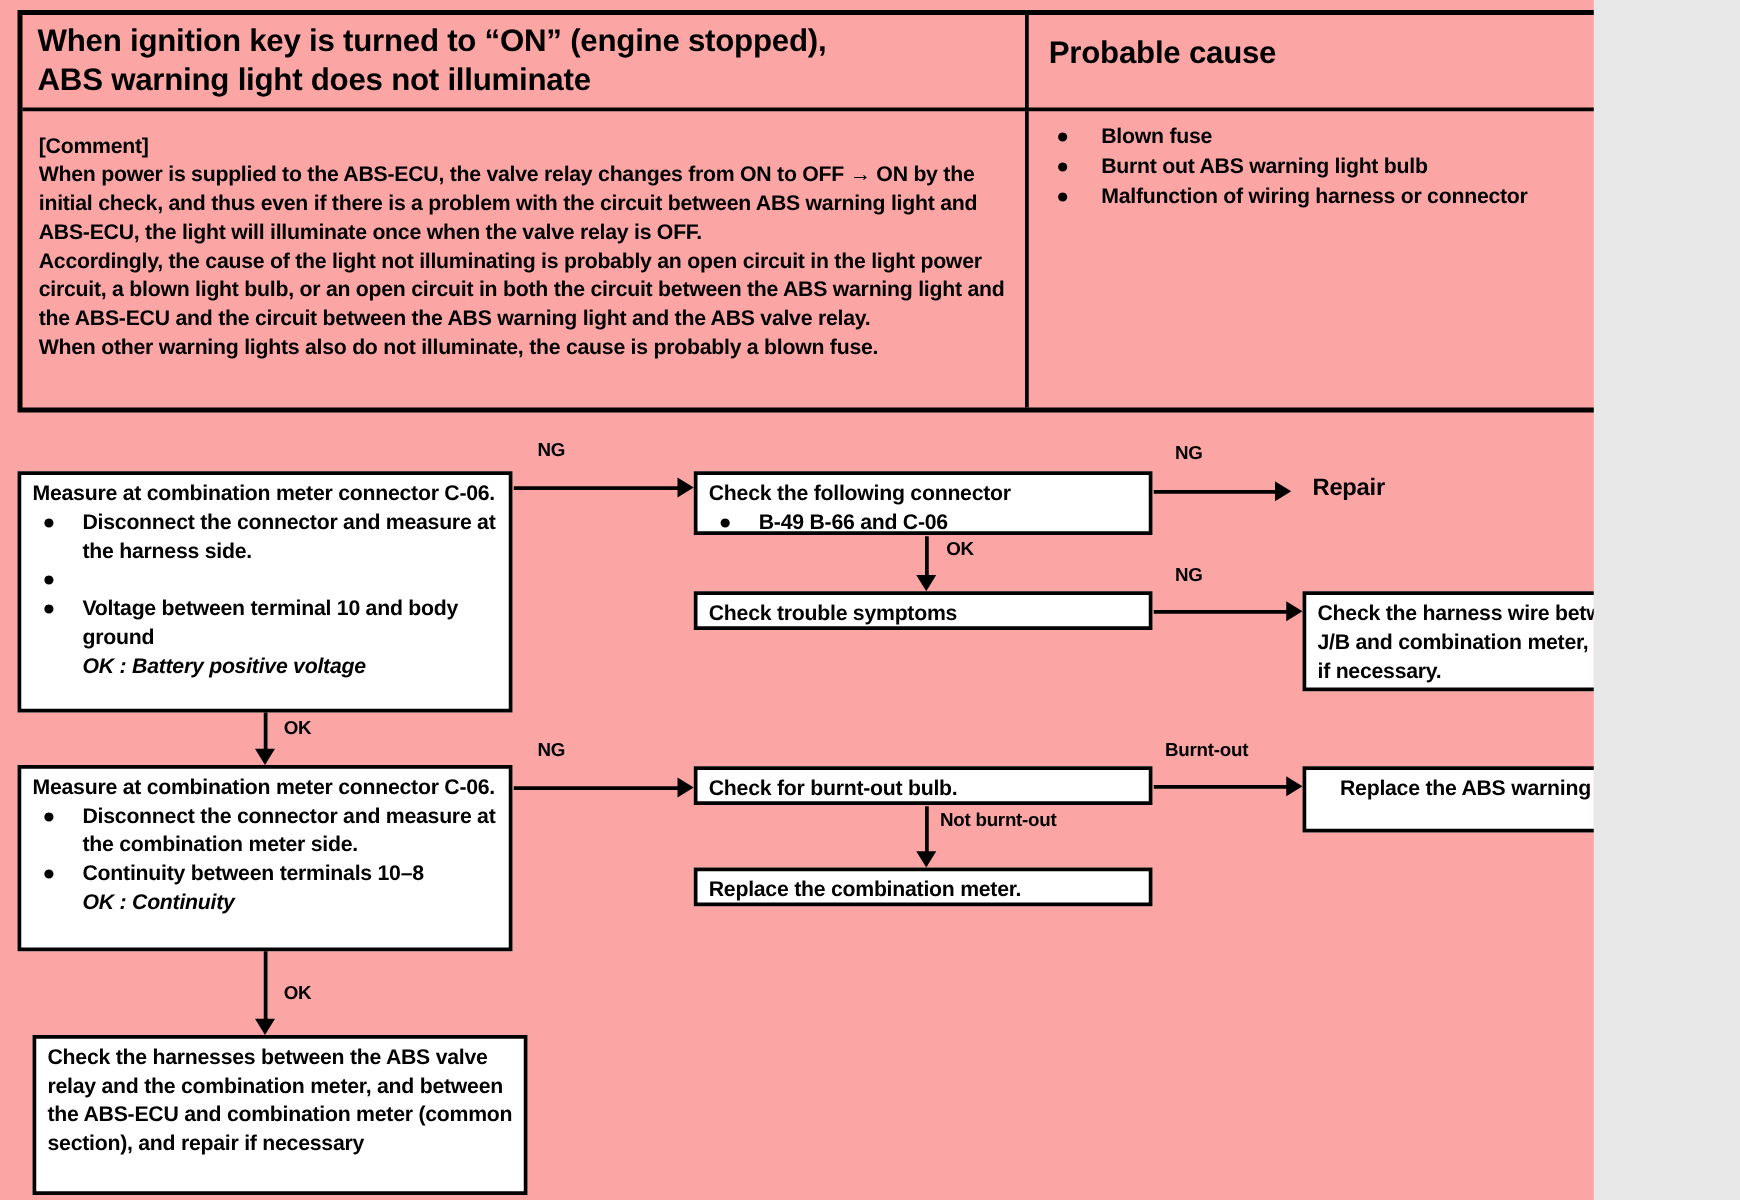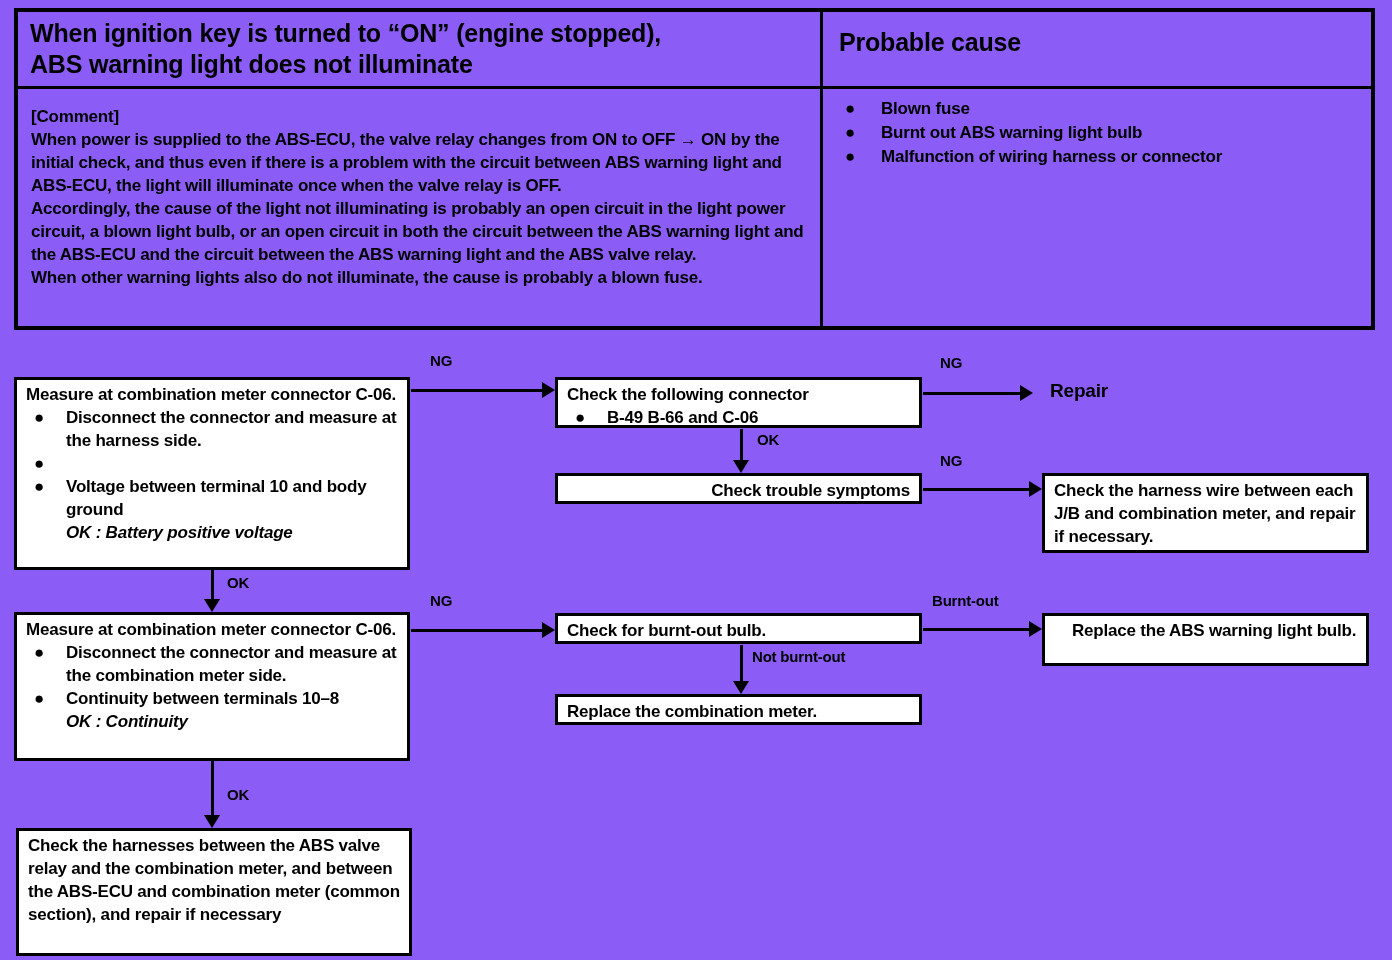--- a/index.html
+++ b/index.html
@@ -1,20 +1,20 @@
 <!DOCTYPE html>
 <html><head>
 <meta charset="utf-8">
 <style>
   html, body { margin: 0; padding: 0; background: #e8e8e8; }
   .page {
     position: relative;
-    width: 1392px;
+    width: 1275px;
     height: 960px;
-    background: #8b5cf6;
+    background: #fca5a5;
     color: #000000;
     font-family: "Liberation Sans", sans-serif;
     overflow: hidden;
     letter-spacing: -0.2px;
   }
 
   
   .dtable {
     position: absolute;
     left: 14px; top: 8px;
@@ -153,21 +153,21 @@
   </div>
 
   <div class="fbox" style="left:555px; top:377px; width:367px; height:51px;">
     <div>Check the following connector</div>
     <div class="li">
       <span class="marker">●</span>
       <span class="txt">B-49 B-66 and C-06</span>
     </div>
   </div>
 
-  <div class="fbox" style="left:555px; top:473px; width:367px; height:31px;text-align:right;">Check trouble symptoms</div>
+  <div class="fbox" style="left:555px; top:473px; width:367px; height:31px;">Check trouble symptoms</div>
 
   <div class="fbox" style="left:1042px; top:473px; width:327px; height:80px;">Check the harness wire between each J/B and combination meter, and repair if necessary.</div>
 
   <div class="fbox" style="left:14px; top:612px; width:396px; height:149px;">
     <div>Measure at combination meter connector C-06.</div>
     <div class="li">
       <span class="marker">●</span>
       <span class="txt">Disconnect the connector and measure at the combination meter side.</span>
     </div>
     <div class="li">
@@ -179,21 +179,21 @@
       <span>: Continuity</span>
     </div>
   </div>
 
   <div class="fbox" style="left:555px; top:613px; width:367px; height:31px;">Check for burnt-out bulb.</div>
 
   <div class="fbox" style="left:1042px; top:613px; width:327px; height:53px;padding-left:27px;">Replace the ABS warning light bulb.</div>
 
   <div class="fbox" style="left:555px; top:694px; width:367px; height:31px;">Replace the combination meter.</div>
 
-  <div class="fbox" style="left:16px; top:828px; width:396px; height:128px;">Check the harnesses between the ABS valve relay and the combination meter, and between the ABS-ECU and combination meter (common section), and repair if necessary</div>
+  <div class="fbox" style="left:26px; top:828px; width:396px; height:128px;">Check the harnesses between the ABS valve relay and the combination meter, and between the ABS-ECU and combination meter (common section), and repair if necessary</div>
 
   <div class="terminal" style="left:1050px; top:380px;">Repair</div>
 
   <div class="arrow-h" style="left:411px; top:382px; width:144px;">
     <div class="line"></div>
       <div class="head"></div>
   </div>
   <div class="arrow-h" style="left:923px; top:385px; width:110px;">
     <div class="line"></div>
       <div class="head"></div>

